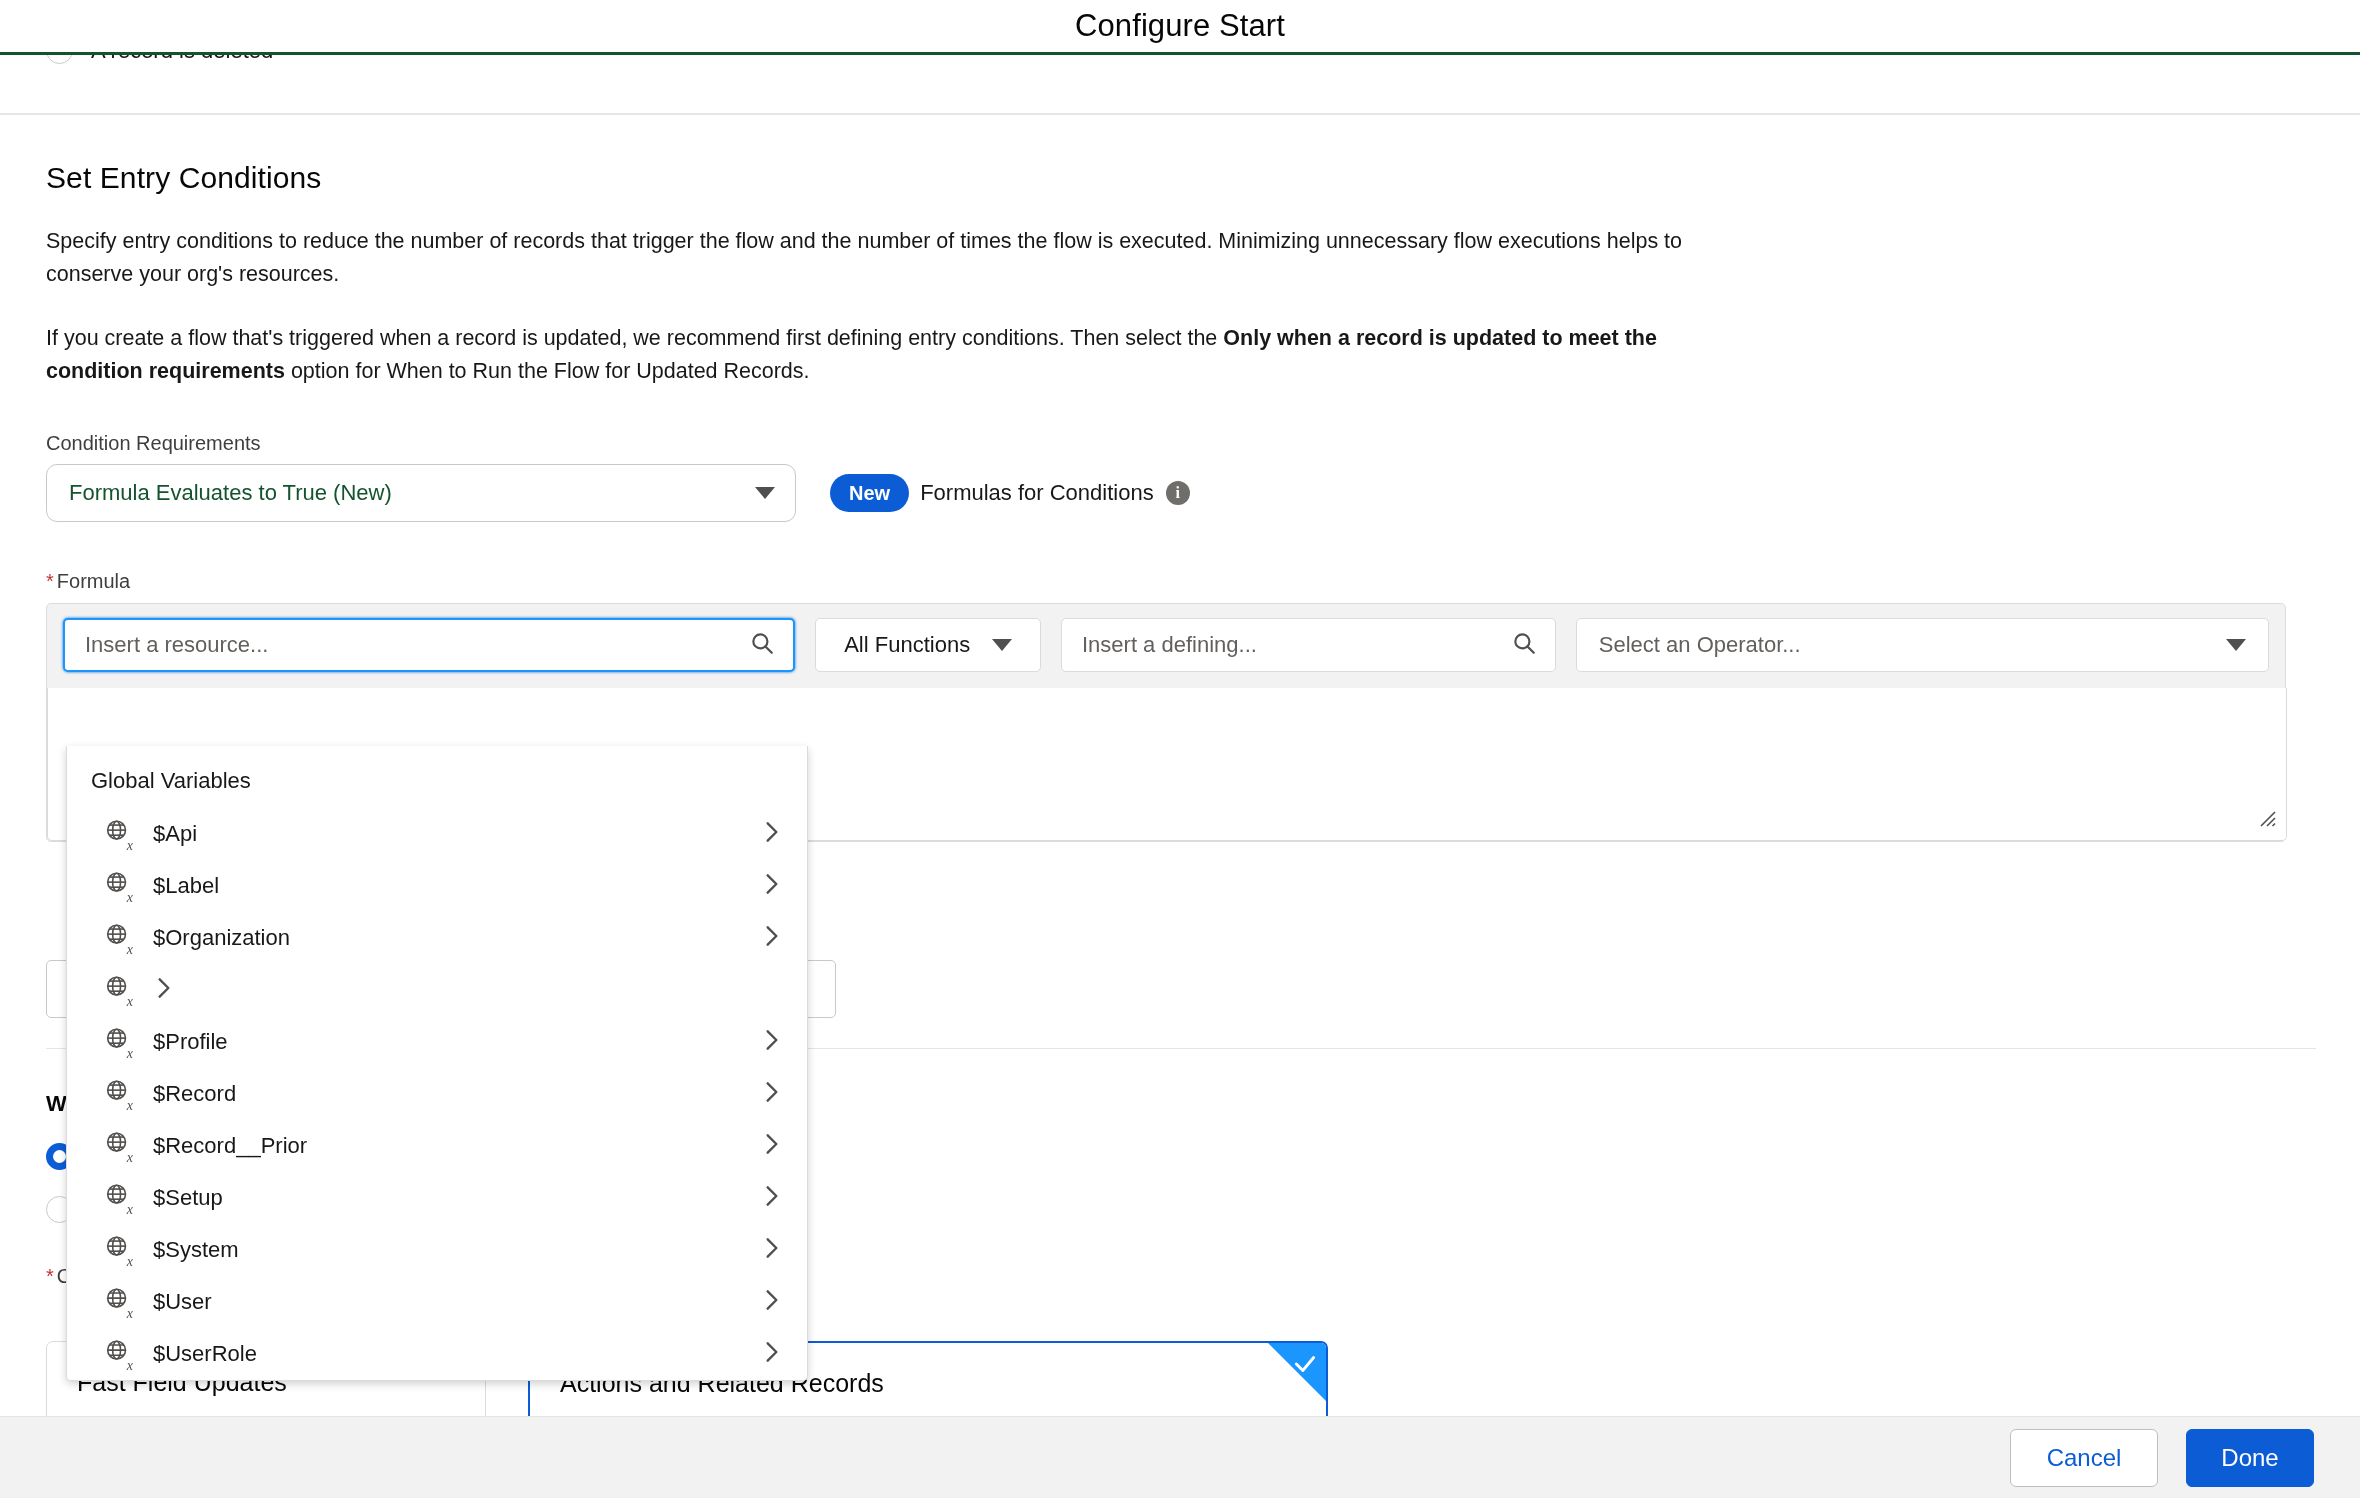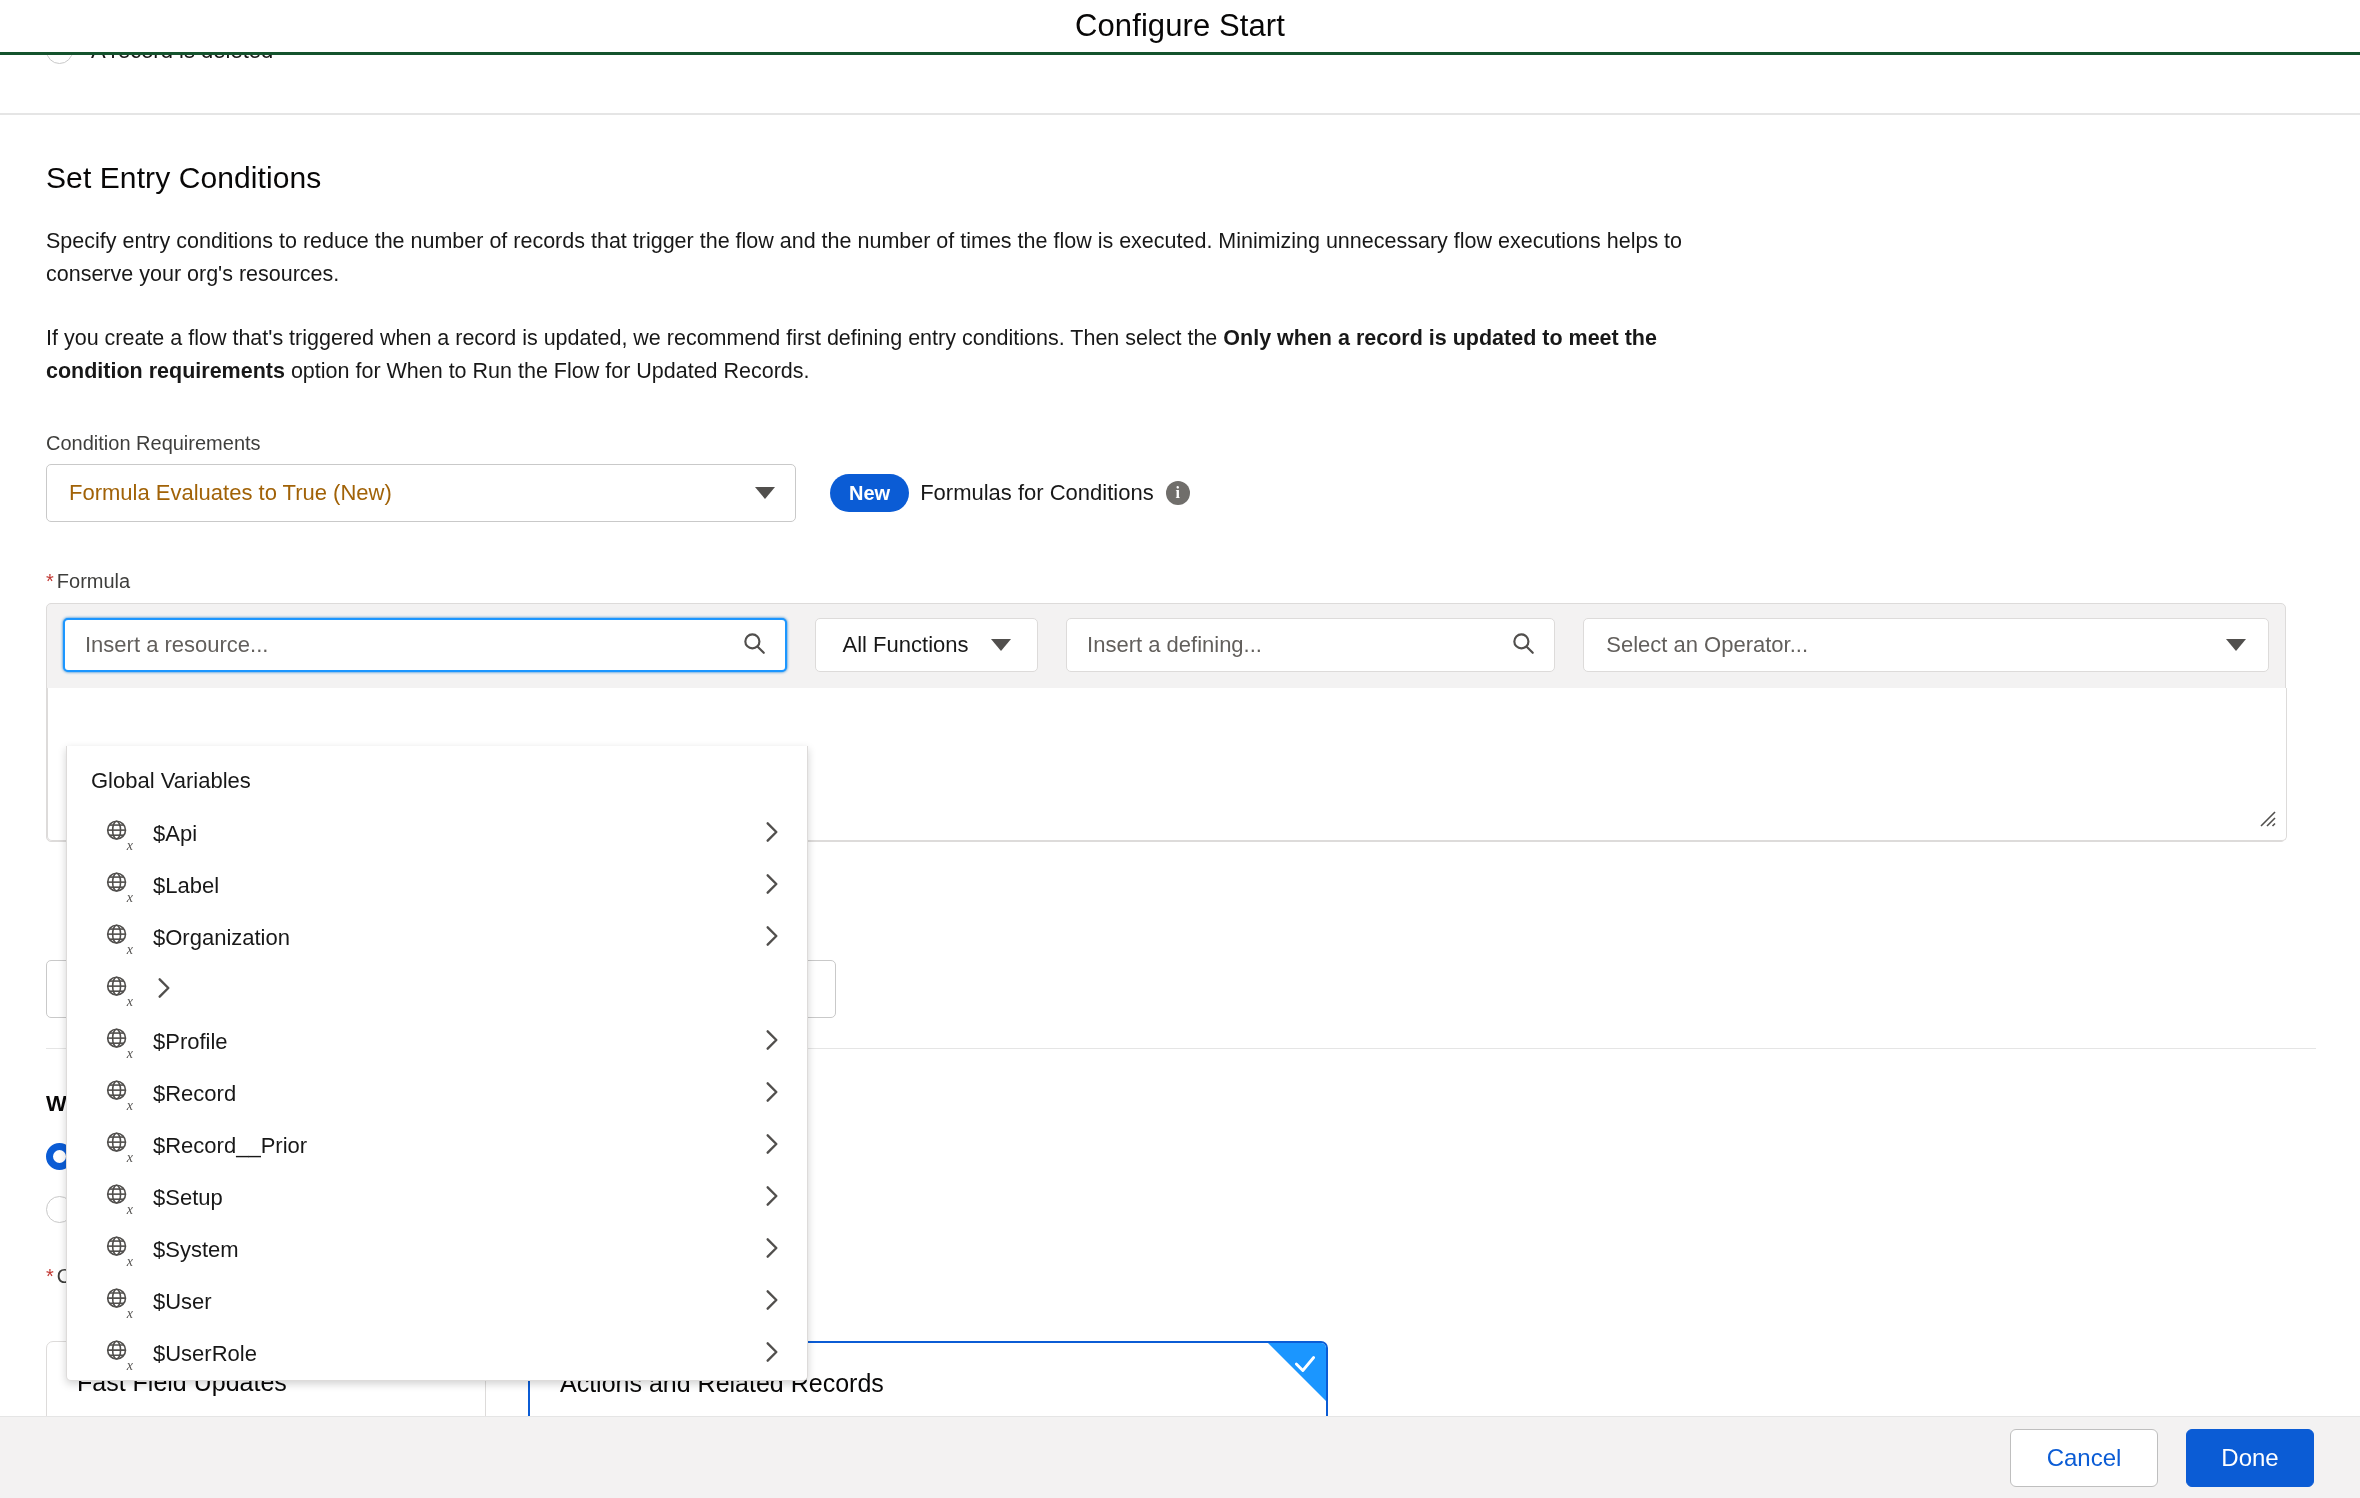--- a/index.html
+++ b/index.html
@@ -45,23 +45,23 @@
   .section{position:absolute;top:58px;left:0;right:0;padding:0 46px;box-sizing:border-box;}
   .section-h2{font-size:30px;font-weight:400;color:#080707;margin:48px 0 0 0;letter-spacing:.1px;}
   .para{font-size:21.5px;line-height:1.55;color:#181818;max-width:1690px;margin:30px 0 0 0;}
   .para b{font-weight:700;}
 
   
   .field-label{font-size:20px;color:#3e3e3c;margin:44px 0 9px 0;}
   .row-cond{display:flex;align-items:center;gap:34px;}
   .select-box{
     width:750px;height:58px;box-sizing:border-box;
-    border:1px solid #c9c9c9;border-radius:5px;background:#fff;
+    border:1px solid #c9c9c9;border-radius:11px;background:#fff;
     display:flex;align-items:center;justify-content:space-between;
-    padding:0 20px 0 22px;font-size:22px;color:#a16207;cursor:pointer;
+    padding:0 20px 0 22px;font-size:22px;color:#14532d;cursor:pointer;
   }
   .caret-down{
     width:0;height:0;border-left:10px solid transparent;border-right:10px solid transparent;
     border-top:12px solid #514f4d;
   }
   .new-badge{
     background:#0b5cd5;color:#fff;font-size:20px;font-weight:700;
     padding:9px 19px;border-radius:30px;line-height:1;
   }
   .formulas-label{font-size:22px;color:#181818;margin-left:11px;}
@@ -72,21 +72,21 @@
   }
 
   
   .req-label{font-size:20px;color:#3e3e3c;margin:48px 0 10px 0;}
   .req-star{color:#c23934;margin-right:3px;}
   .formula-shell{
     border:1px solid #dddbda;border-radius:5px;background:#f3f2f2;
     padding:14px 16px 0 16px;box-sizing:border-box;
     width:2240px;
   }
-  .toolbar{display:flex;align-items:center;gap:28px;}
+  .toolbar{display:flex;align-items:center;gap:20px;}
   .input-wrap{
     position:relative;height:54px;box-sizing:border-box;background:#fff;
     border:1px solid #dddbda;border-radius:5px;display:flex;align-items:center;
   }
   .input-wrap.focused{border:2px solid #1b96ff;box-shadow:0 0 3px #0176d3;}
   .resource-input{width:740px;}
   .func-input{width:500px;}
   .ph{font-size:22px;color:#625f5c;padding-left:20px;flex:1;white-space:nowrap;}
   .mag{position:absolute;right:18px;top:50%;transform:translateY(-50%);}
   .funcsel{

